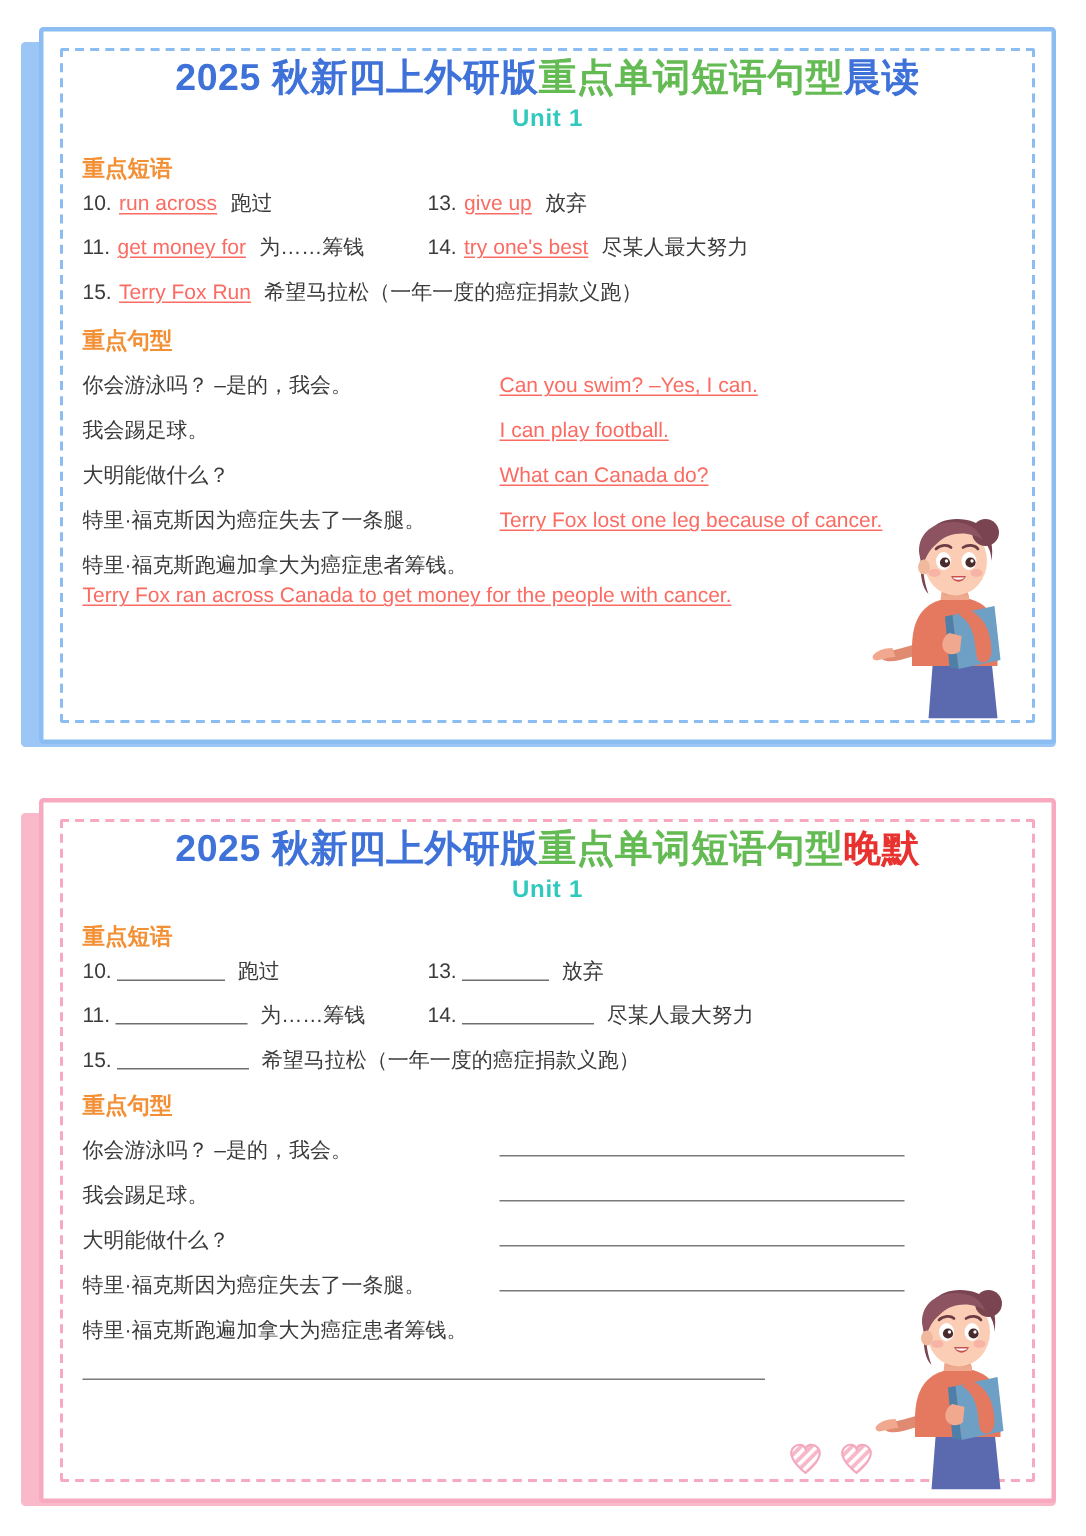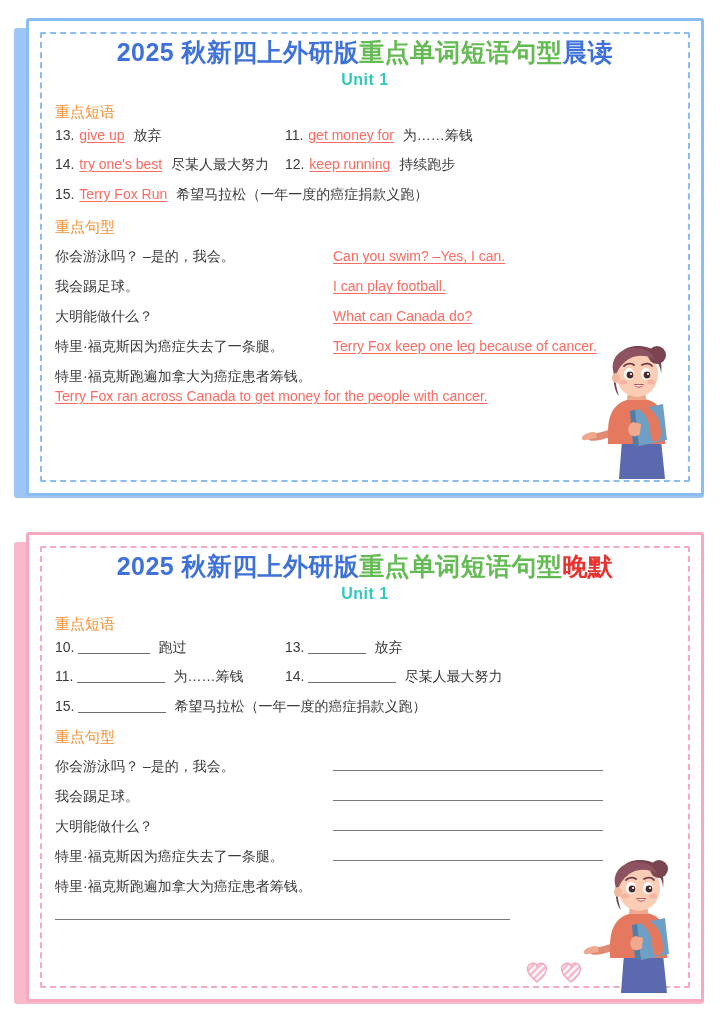--- a/index.html
+++ b/index.html
@@ -80,21 +80,21 @@
     text-align: center;
     font-size: 16px;
     font-weight: bold;
     color: #31c9bd;
     margin-top: 3px;
     letter-spacing: 0.5px;
   }
 
   .section-head {
     color: #f39035;
-    font-weight: normal;
+    font-weight: bold;
     font-size: 15px;
     margin-top: 14px;
     margin-bottom: 4px;
   }
   .card-wrap.two .section-head { margin-top: 12px; }
 
   
   .phrases {
     display: grid;
     grid-template-columns: 230px 1fr;
@@ -181,40 +181,40 @@
         <div class="title">
           <span class="t-blue">2025 秋新四上外研版</span><span class="t-green">重点单词短语句型</span><span class="t-blue">晨读</span>
         </div>
 
         <div class="subtitle">Unit 1</div>
 
         <div class="section-head">重点短语</div>
 
         <div class="phrases">
           <div class="ph-item">
+            <span class="ph-num">10.</span>
+            <span class="ph-en">run across</span>
+            <span class="ph-cn">跑过</span>
+          </div>
+          <div class="ph-item">
             <span class="ph-num">13.</span>
             <span class="ph-en">give up</span>
             <span class="ph-cn">放弃</span>
           </div>
           <div class="ph-item">
             <span class="ph-num">11.</span>
             <span class="ph-en">get money for</span>
             <span class="ph-cn">为……筹钱</span>
           </div>
           <div class="ph-item">
             <span class="ph-num">14.</span>
             <span class="ph-en">try one's best</span>
             <span class="ph-cn">尽某人最大努力</span>
           </div>
           <div class="ph-item">
-            <span class="ph-num">12.</span>
-            <span class="ph-en">keep running</span>
-            <span class="ph-cn">持续跑步</span>
-          </div>
-          <div class="ph-item">
             <span class="ph-num">15.</span>
             <span class="ph-en">Terry Fox Run</span>
             <span class="ph-cn">希望马拉松（一年一度的癌症捐款义跑）</span>
           </div>
         </div>
 
         <div class="section-head">重点句型</div>
 
         <div class="sentences">
           <div class="s-row">
@@ -224,21 +224,21 @@
           <div class="s-row">
             <div class="s-cn">我会踢足球。</div>
             <div class="s-en">I can play football.</div>
           </div>
           <div class="s-row">
             <div class="s-cn">大明能做什么？</div>
             <div class="s-en">What can Canada do?</div>
           </div>
           <div class="s-row">
             <div class="s-cn">特里·福克斯因为癌症失去了一条腿。</div>
-            <div class="s-en">Terry Fox keep one leg because of cancer.</div>
+            <div class="s-en">Terry Fox lost one leg because of cancer.</div>
           </div>
           <div class="s-row">
             <div class="s-cn">特里·福克斯跑遍加拿大为癌症患者筹钱。</div>
             <div class="s-en"></div>
           </div>
           <div class="s-full">Terry Fox ran across Canada to get money for the people with cancer.</div>
         </div>
 
       </div>
 

